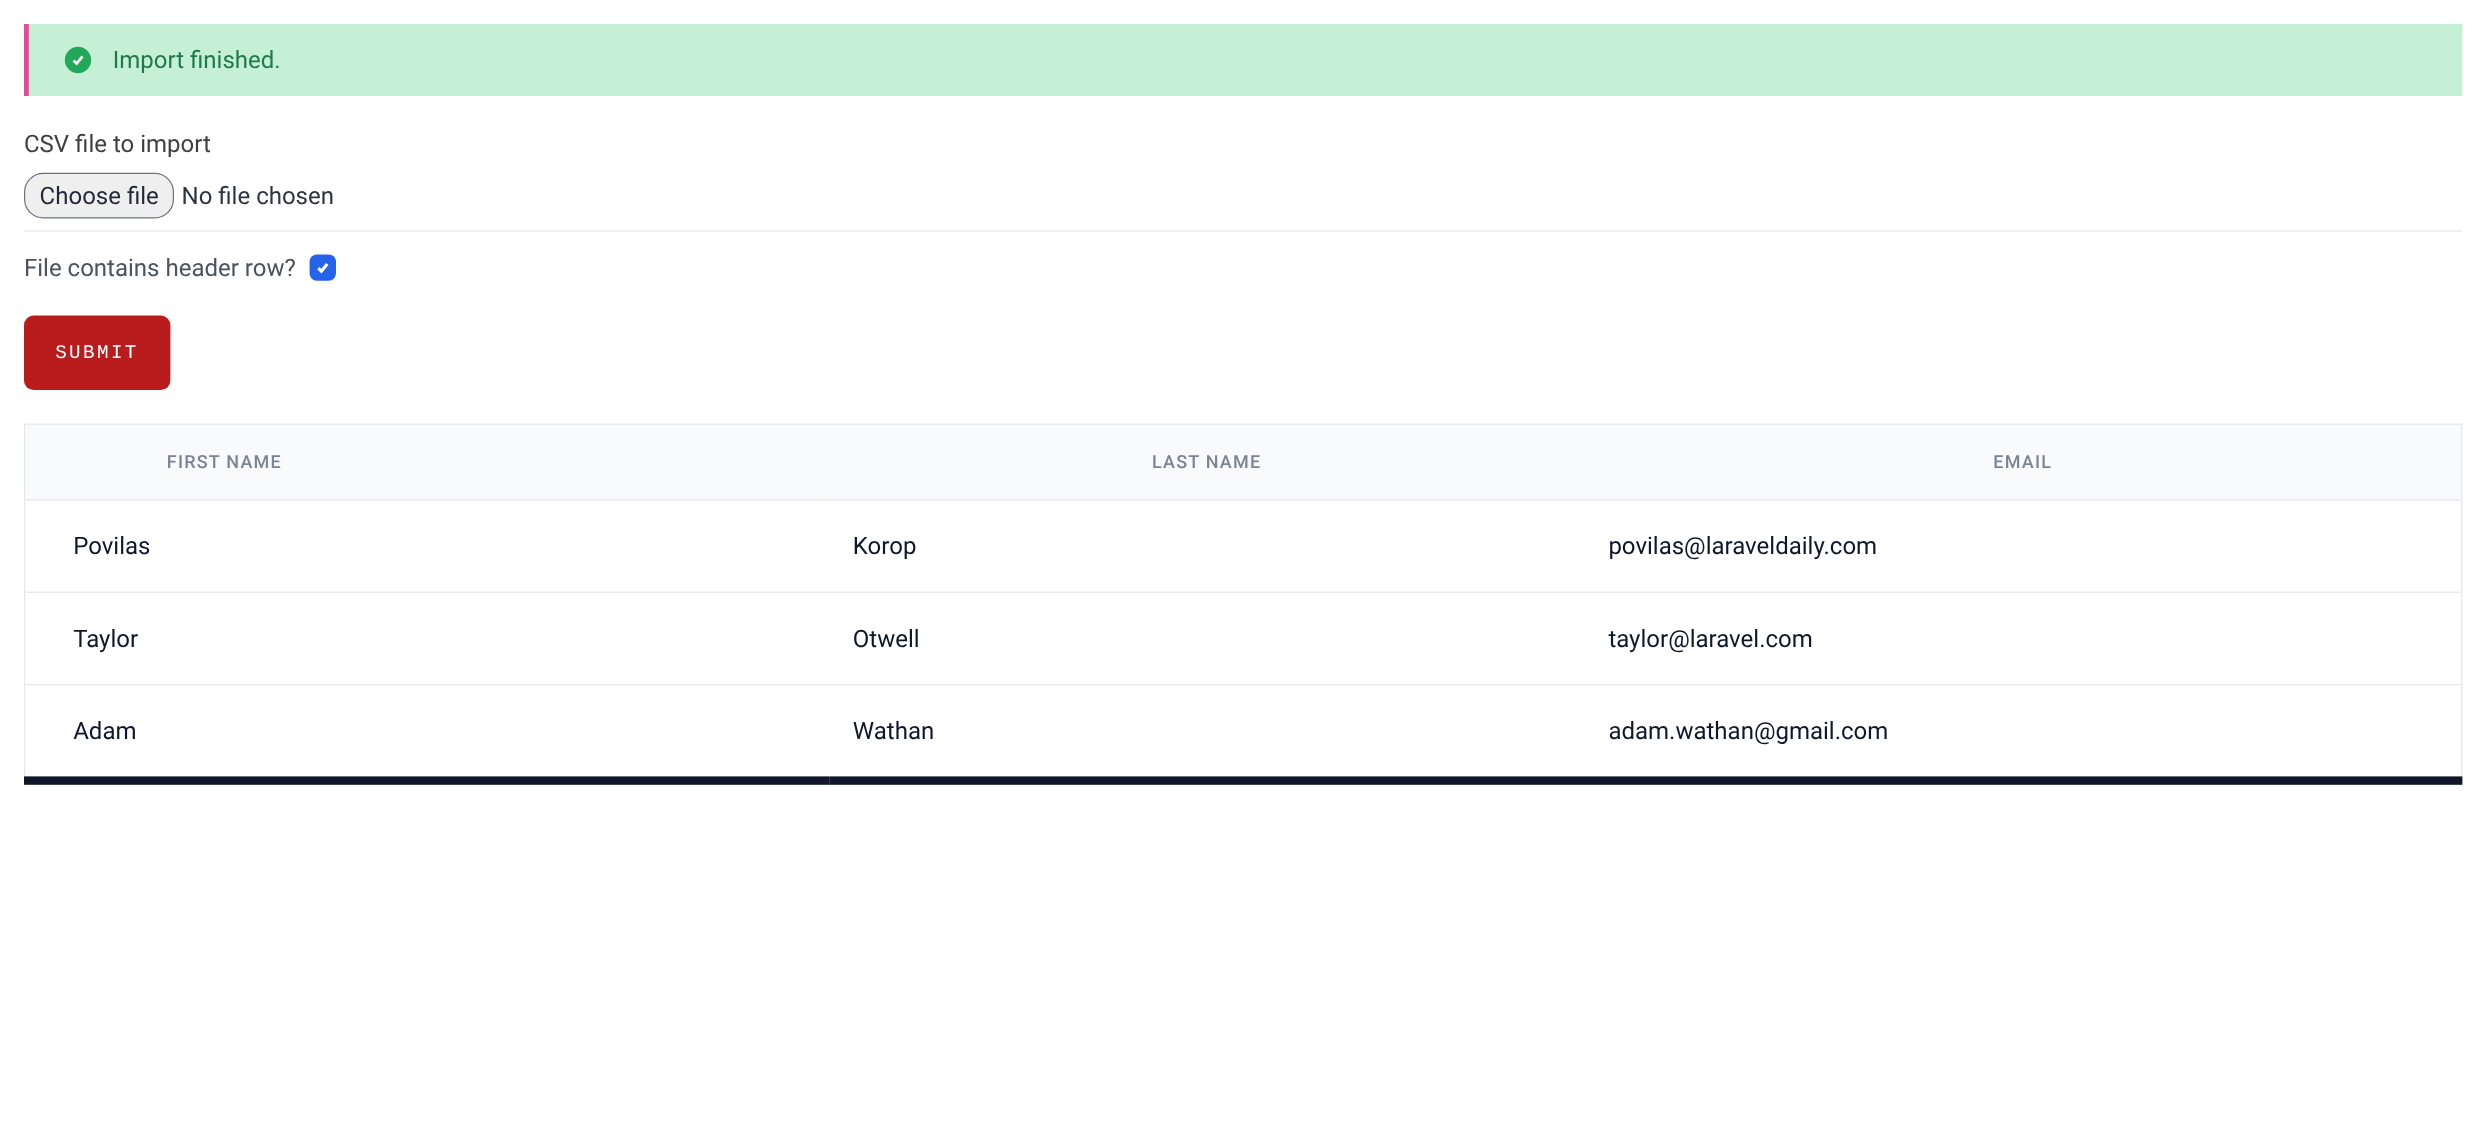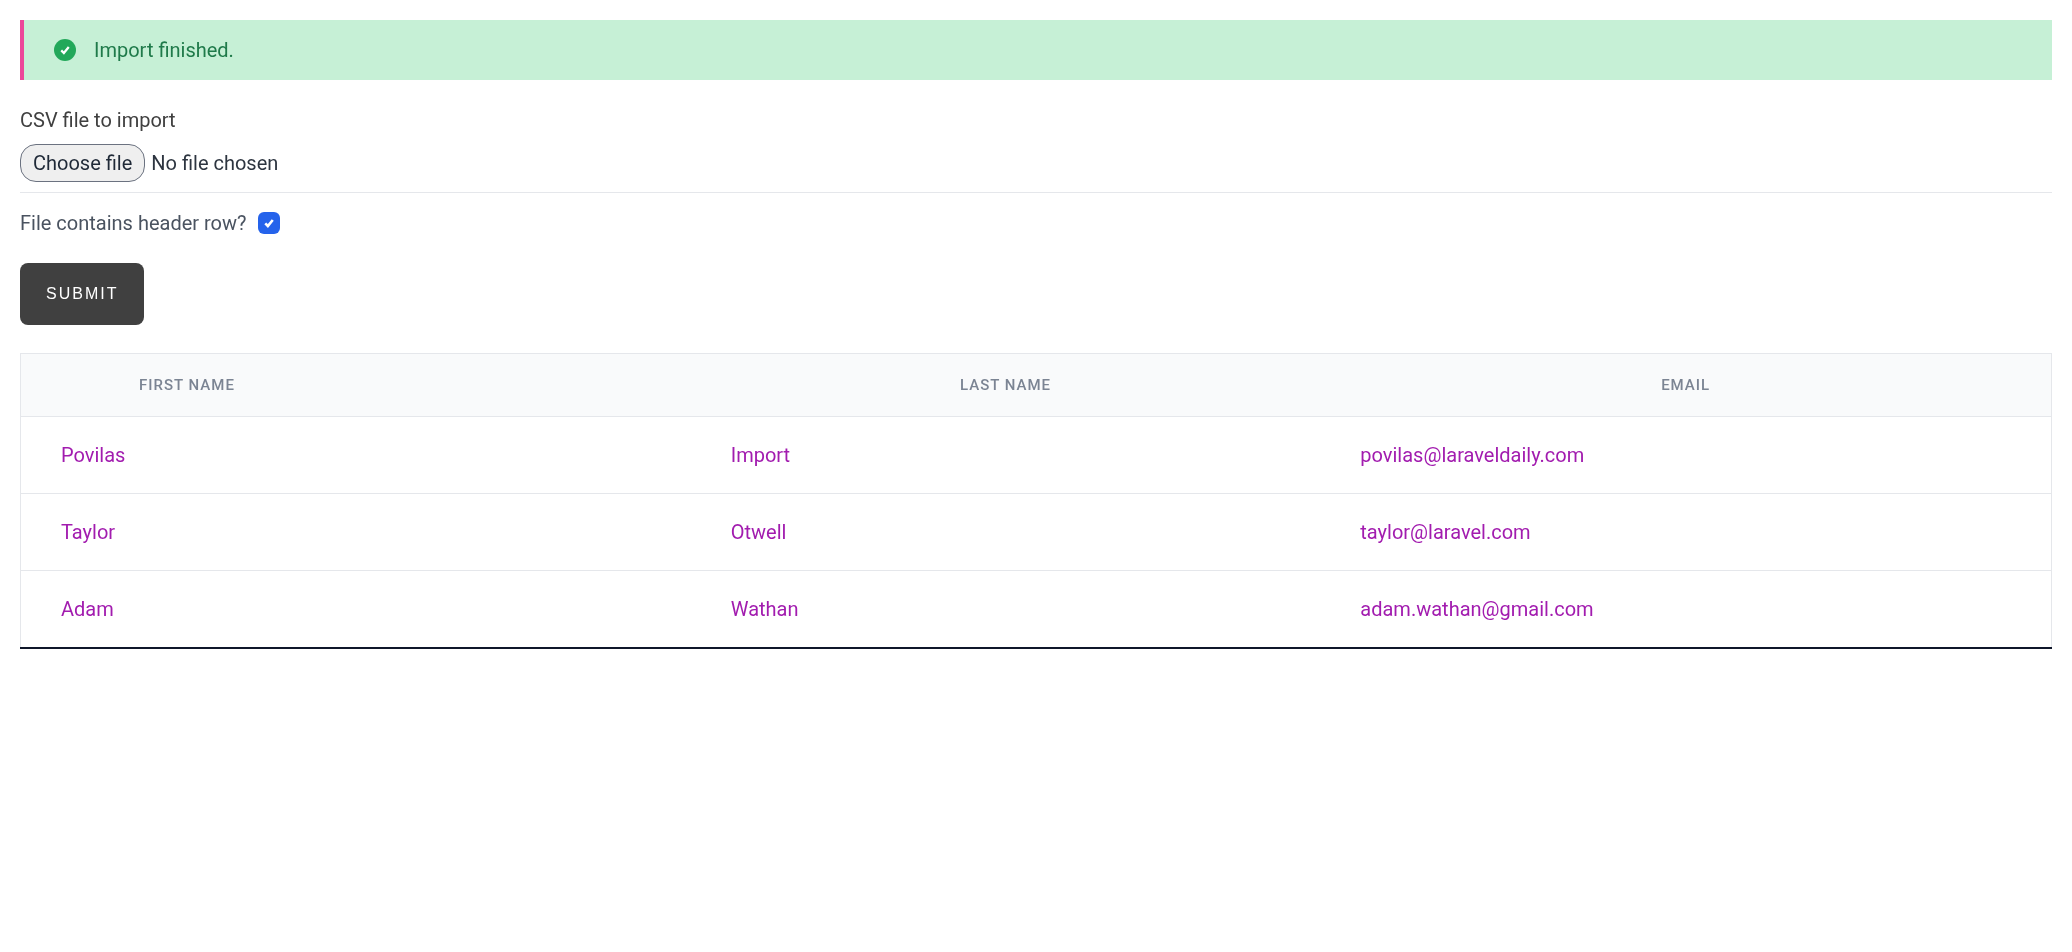--- a/index.html
+++ b/index.html
@@ -95,30 +95,30 @@
       cursor: pointer;
     }
     .custom-checkbox svg {
       width: 12px;
       height: 12px;
       stroke: #ffffff;
       stroke-width: 3.5;
       fill: none;
     }
     .submit-btn {
-      background: #404040;
+      background: #b91c1c;
       color: #ffffff;
       border: none;
       border-radius: 8px;
       padding: 22px 26px;
       font-size: 16px;
       letter-spacing: 2px;
       font-weight: 500;
       cursor: pointer;
-      font-family: Liberation Sans, sans-serif;
+      font-family: Liberation Mono, monospace;
       text-transform: uppercase;
       margin-bottom: 28px;
     }
     .data-table {
       width: 100%;
       border-collapse: collapse;
       border: 1px solid #e5e7eb;
     }
     .data-table thead {
       background: #f9fafb;
@@ -131,30 +131,30 @@
       font-size: 15px;
       letter-spacing: 1px;
       text-transform: uppercase;
       border-bottom: 1px solid #e5e7eb;
     }
     .data-table th:first-child {
       text-align: left;
       padding-left: 118px;
     }
     .data-table td {
-      padding: 26px 40px;
-      font-size: 20px;
-      color: #a21caf;
+      padding: 26px 20px;
+      font-size: 20px;
+      color: #0f172a;
       border-bottom: 1px solid #e5e7eb;
     }
     .data-table td:first-child {
       padding-left: 40px;
     }
     .data-table tbody tr:last-child td {
-      border-bottom: 2px solid #0f172a;
+      border-bottom: 7px solid #0f172a;
     }
     .col-first { width: 33%; }
     .col-last { width: 31%; }
     .col-email { width: 36%; }
   </style>
 </head>
 <body>
 
 
 
@@ -191,21 +191,21 @@
   <thead>
     <tr>
       <th class="col-first">FIRST NAME</th>
       <th class="col-last">LAST NAME</th>
       <th class="col-email">EMAIL</th>
     </tr>
   </thead>
   <tbody id="table-body">
   <tr>
         <td>Povilas</td>
-        <td>Import</td>
+        <td>Korop</td>
         <td>povilas@laraveldaily.com</td>
       </tr>
       <tr>
         <td>Taylor</td>
         <td>Otwell</td>
         <td>taylor@laravel.com</td>
       </tr>
       <tr>
         <td>Adam</td>
         <td>Wathan</td>

